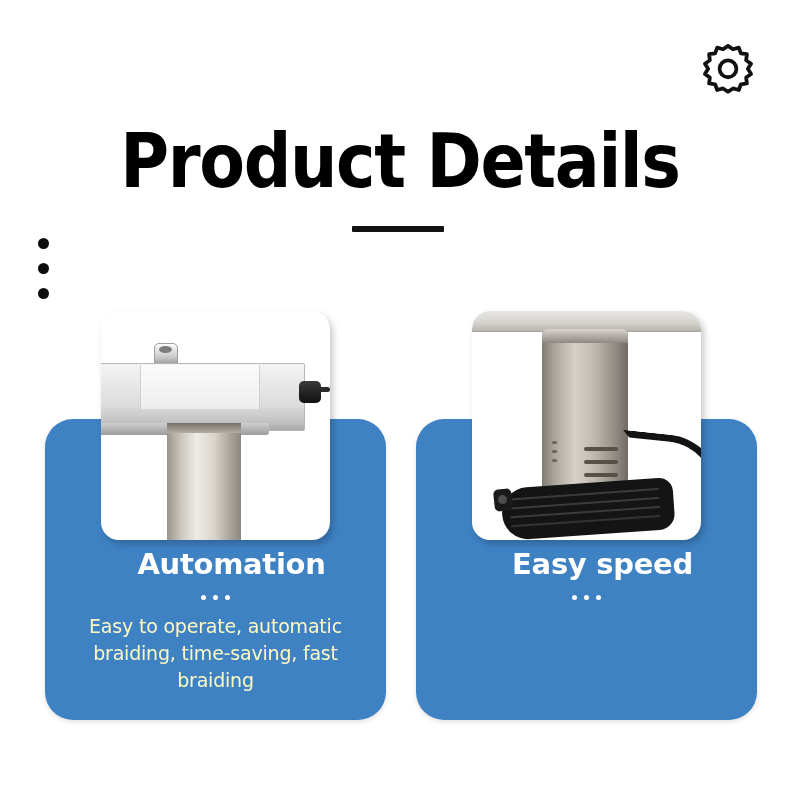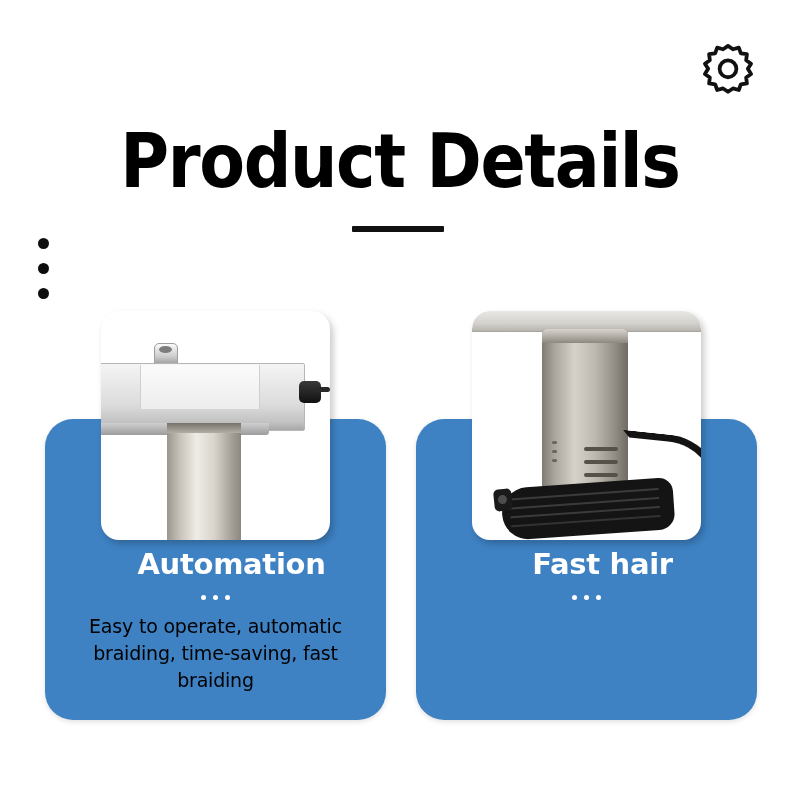--- a/index.html
+++ b/index.html
@@ -120,21 +120,21 @@
   .card-body {
     position: absolute;
     left: 12px;
     right: 12px;
     top: 194px;
     text-align: center;
     font-family: "DejaVu Sans", sans-serif;
     font-weight: 400;
     font-size: 19px;
     line-height: 27px;
-    color: #000000;
+    color: #fef9c3;
     letter-spacing: -0.2px;
   }
 
   
   .photo {
     position: absolute;
     width: 229px;
     height: 229px;
     background: #ffffff;
     border-radius: 18px;
@@ -388,21 +388,21 @@
     <div class="photo-inner">
       <div class="act-knob"></div>
       <div class="act-body"></div>
       <div class="act-lip"></div>
       <div class="act-connector"></div>
       <div class="act-tube"></div>
     </div>
   </div>
 
   <div class="card card--right">
-    <div class="card-title">Fast hair</div>
+    <div class="card-title">Easy speed</div>
     <div class="card-dots">
       <i></i>
       <i></i>
       <i></i>
     </div>
   </div>
 
   <div class="photo photo--right">
     <div class="photo-inner">
       <div class="mt-plate"></div>

